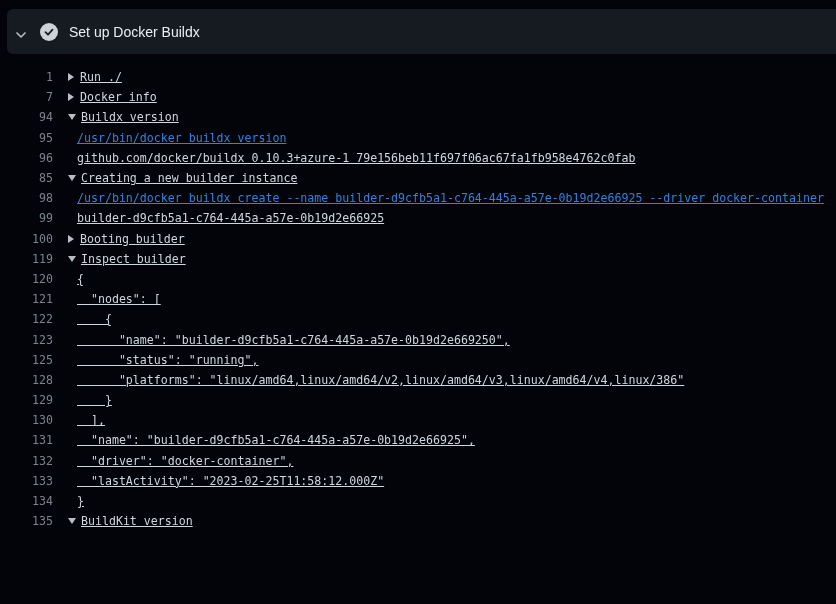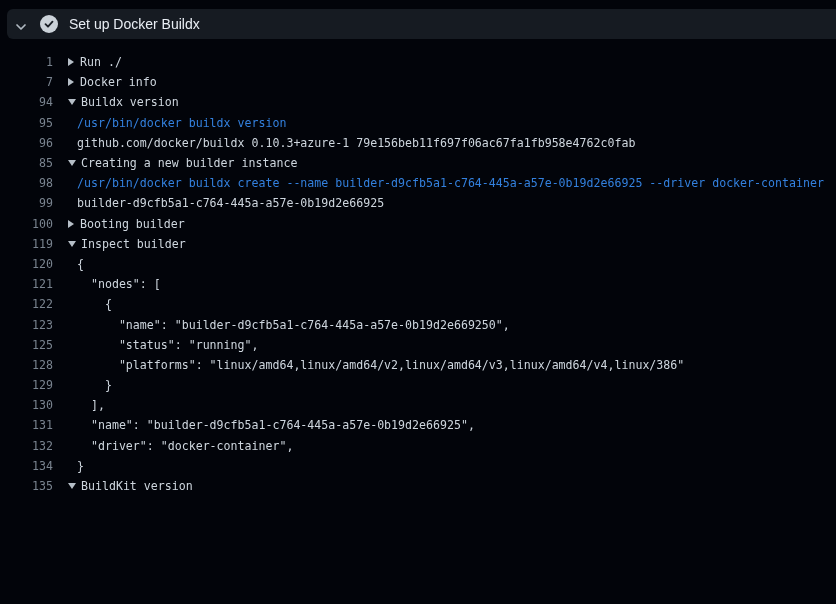--- a/index.html
+++ b/index.html
@@ -18,21 +18,21 @@
   html, body {
     margin: 0; padding: 0;
     width: 836px; height: 604px;
     background: var(--page-bg);
     overflow: hidden;
     font-family: "DejaVu Sans Mono", "Liberation Mono", monospace;
   }
   .step-header {
     margin: 9px 0 0 7px;
     width: calc(100% - 7px);
-    height: 30px;
+    height: 45px;
     background: var(--header-bg);
     border-radius: 6px 0 0 6px;
     display: flex;
     align-items: center;
     padding-left: 8px;
     cursor: pointer;
   }
   .chev {
     width: 12px; height: 12px;
     display: inline-block;
@@ -72,20 +72,21 @@
   .ln {
     flex: 0 0 53px;
     width: 53px;
     text-align: right;
     color: var(--line-num);
     cursor: pointer;
   }
   .content {
     flex: 0 0 auto;
     white-space: pre;
+    text-decoration: underline;
   }
   .content.output, .content.command { margin-left: 24px; color: var(--log-text); }
   .content.command { color: var(--cmd-text); }
   .content.group {
     margin-left: 15px;
     display: flex;
     align-items: center;
     color: var(--log-text);
     cursor: pointer;
   }
@@ -135,15 +136,16 @@
     <div class="log-row"><span class="ln">120</span><span class="content output">{</span></div>
     <div class="log-row"><span class="ln">121</span><span class="content output">  "nodes": [</span></div>
     <div class="log-row"><span class="ln">122</span><span class="content output">    {</span></div>
     <div class="log-row"><span class="ln">123</span><span class="content output">      "name": "builder-d9cfb5a1-c764-445a-a57e-0b19d2e669250",</span></div>
     <div class="log-row"><span class="ln">125</span><span class="content output">      "status": "running",</span></div>
     <div class="log-row"><span class="ln">128</span><span class="content output">      "platforms": "linux/amd64,linux/amd64/v2,linux/amd64/v3,linux/amd64/v4,linux/386"</span></div>
     <div class="log-row"><span class="ln">129</span><span class="content output">    }</span></div>
     <div class="log-row"><span class="ln">130</span><span class="content output">  ],</span></div>
     <div class="log-row"><span class="ln">131</span><span class="content output">  "name": "builder-d9cfb5a1-c764-445a-a57e-0b19d2e66925",</span></div>
     <div class="log-row"><span class="ln">132</span><span class="content output">  "driver": "docker-container",</span></div>
+    <div class="log-row"><span class="ln">133</span><span class="content output">  "lastActivity": "2023-02-25T11:58:12.000Z"</span></div>
     <div class="log-row"><span class="ln">134</span><span class="content output">}</span></div>
     <div class="log-row"><span class="ln">135</span><span class="content group"><span class="tri down"></span><span class="group-label">BuildKit version</span></span></div>
   </div>
 
 </body></html>

